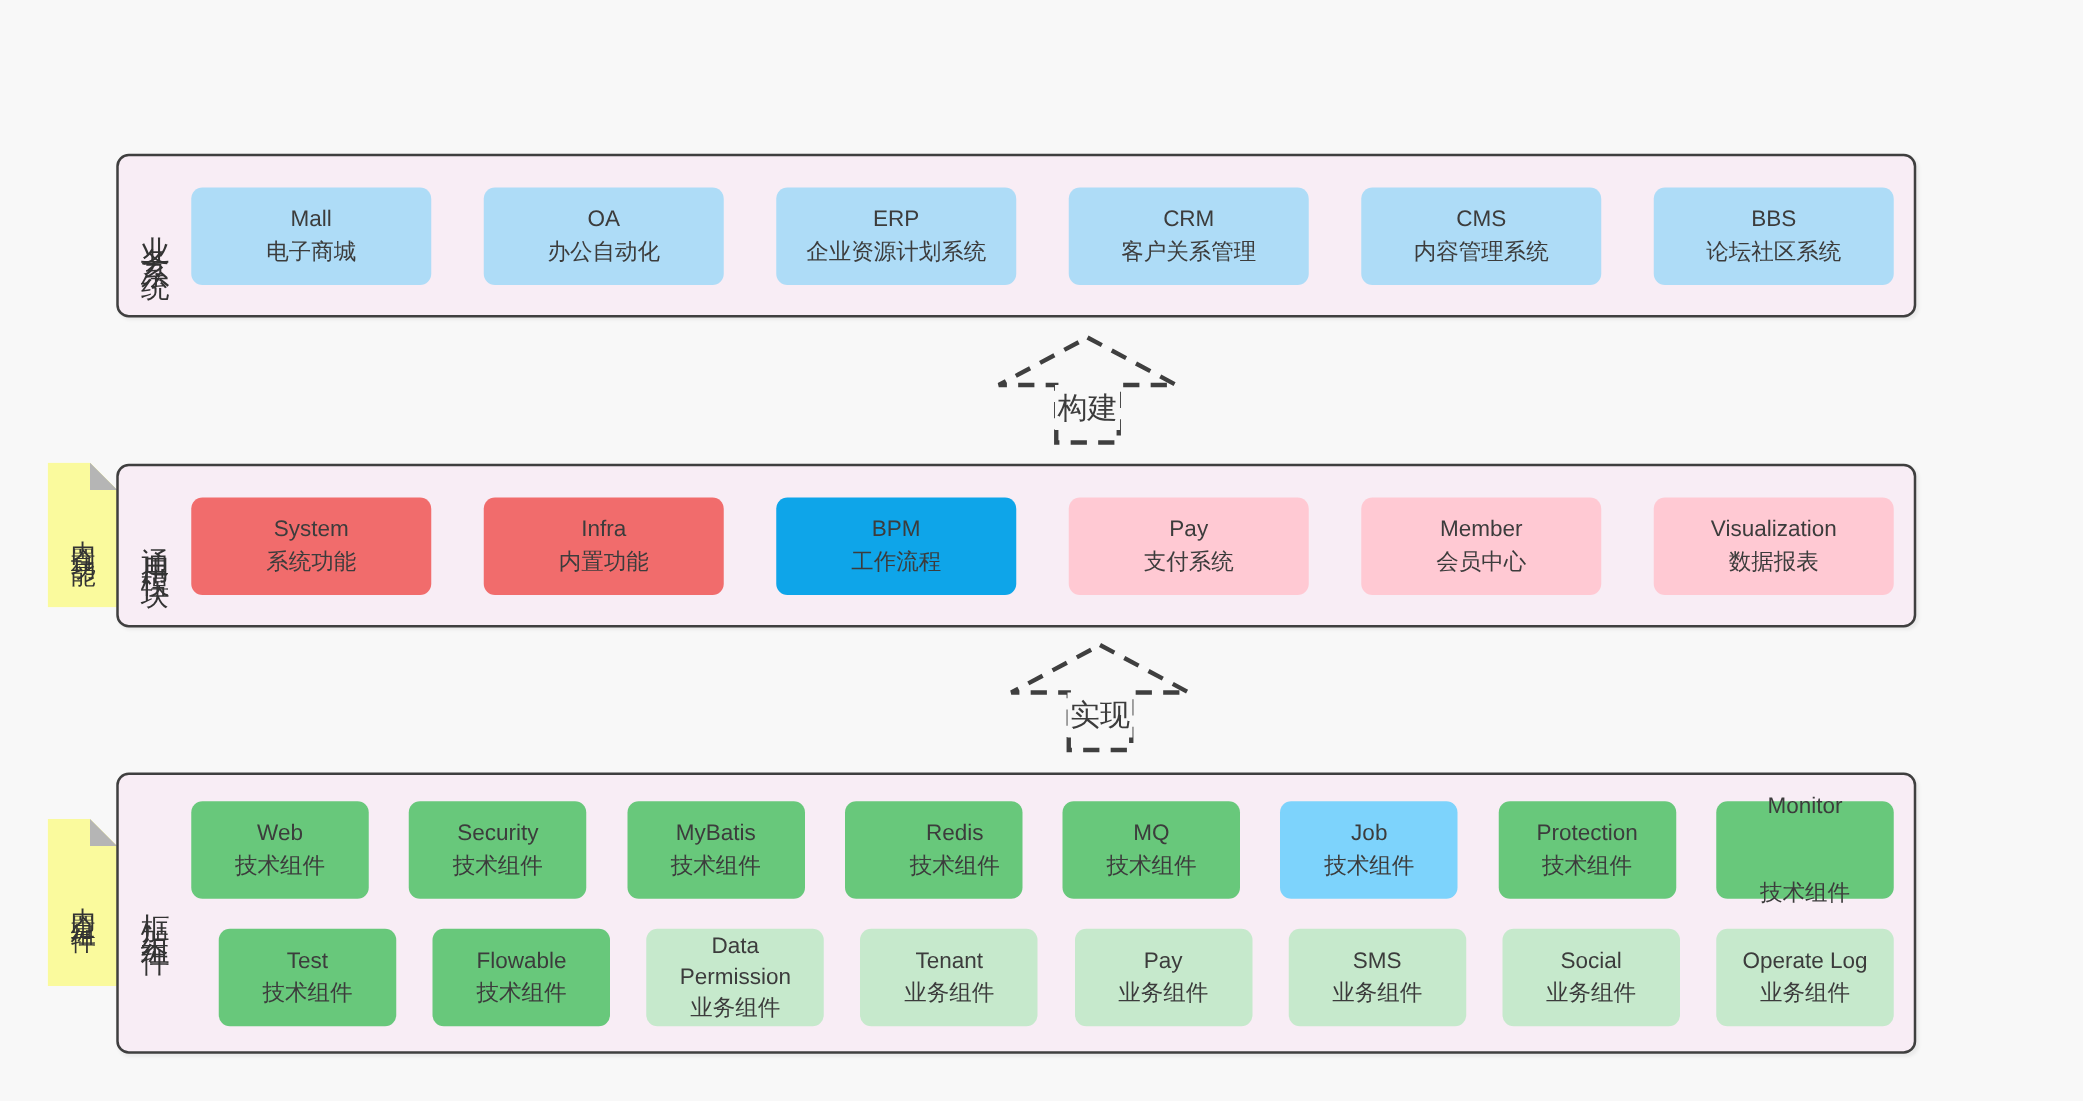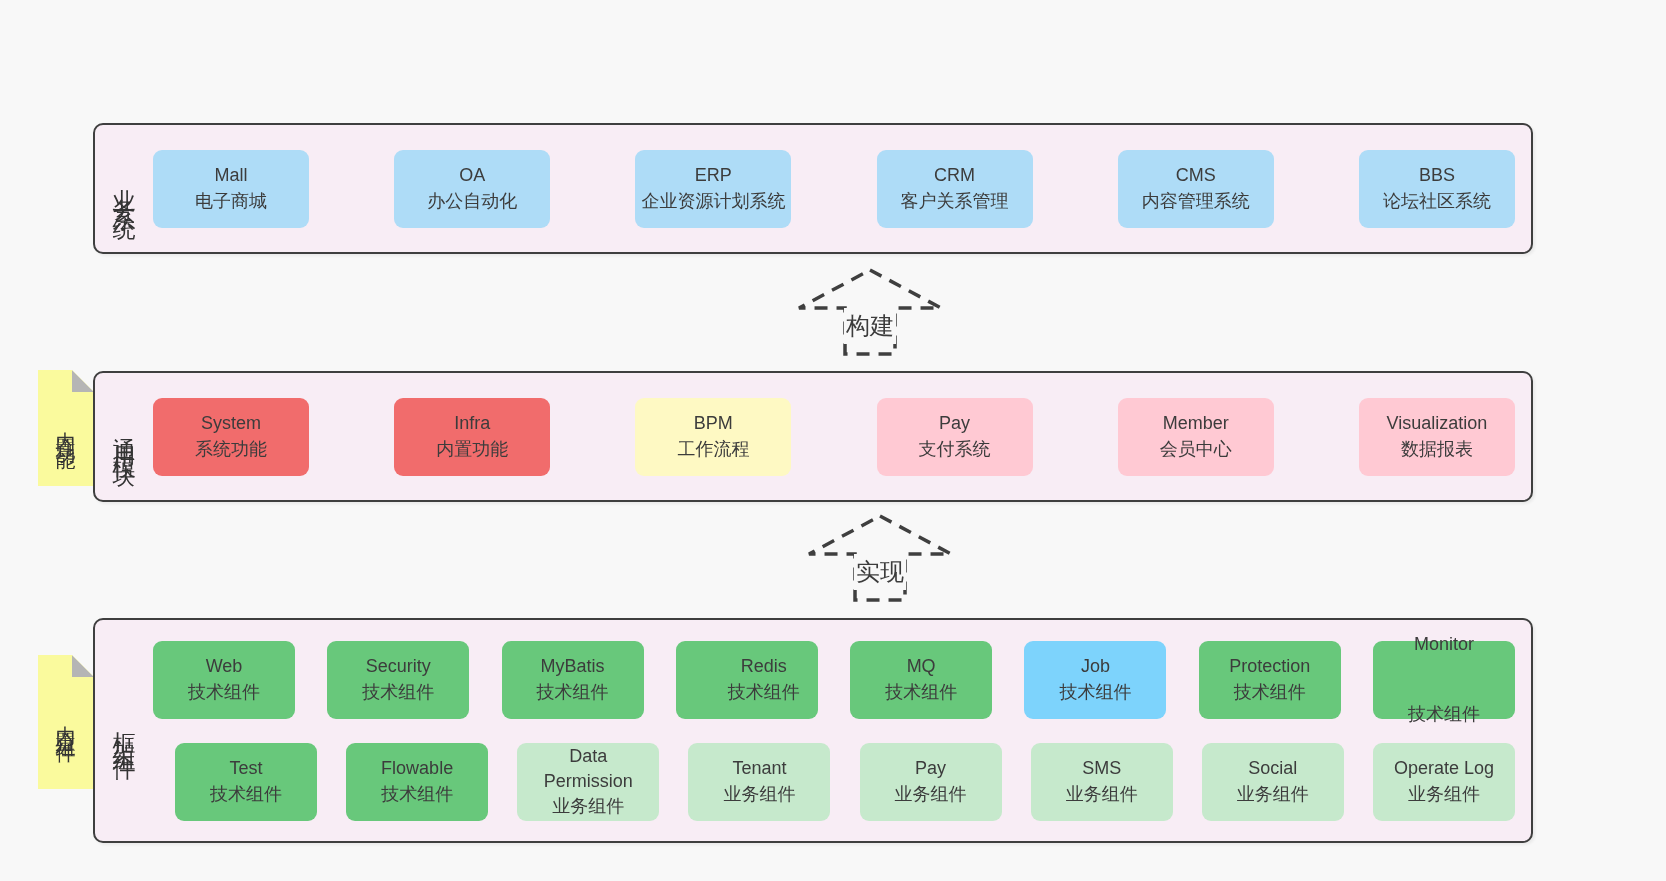--- a/index.html
+++ b/index.html
@@ -39,21 +39,21 @@
   .boxes-col{
     flex:1;display:flex;flex-direction:column;gap:24px;padding-right:16px;
   }
   .boxes-col .boxes{flex:none;padding-right:0;}
   .box{
     height:78px;border-radius:9px;
     display:flex;flex-direction:column;justify-content:center;align-items:center;
     text-align:center;font-size:18px;line-height:1.4;color:#3c3c3c;
     box-sizing:border-box;padding:2px 6px;
   }
-  .box.wide{width:156px;}
+  .box.wide{width:192px;}
   .box.narrow{width:142px;}
   .tag{
     position:absolute;left:38px;width:56px;
     background:#fafa9d;
     display:flex;justify-content:center;align-items:center;
     clip-path:polygon(0 0, calc(100% - 22px) 0, 100% 22px, 100% 100%, 0 100%);
     z-index:0;
     font-size:20px;color:#333;
   }
   #tag-builtin-features{top:370px;height:116px;}
@@ -135,21 +135,21 @@
     </div>
     <div class="boxes">
         <div class="box wide" style="background: rgb(241, 108, 108);">
           <div>System</div>
           <div>系统功能</div>
         </div>
         <div class="box wide" style="background: rgb(241, 108, 108);">
           <div>Infra</div>
           <div>内置功能</div>
         </div>
-        <div class="box wide" style="background: #fef9c3;">
+        <div class="box wide" style="background: #0ea5e9;">
           <div>BPM</div>
           <div>工作流程</div>
         </div>
         <div class="box wide" style="background: rgb(255, 201, 211);">
           <div>Pay</div>
           <div>支付系统</div>
         </div>
         <div class="box wide" style="background: rgb(255, 201, 211);">
           <div>Member</div>
           <div>会员中心</div>

